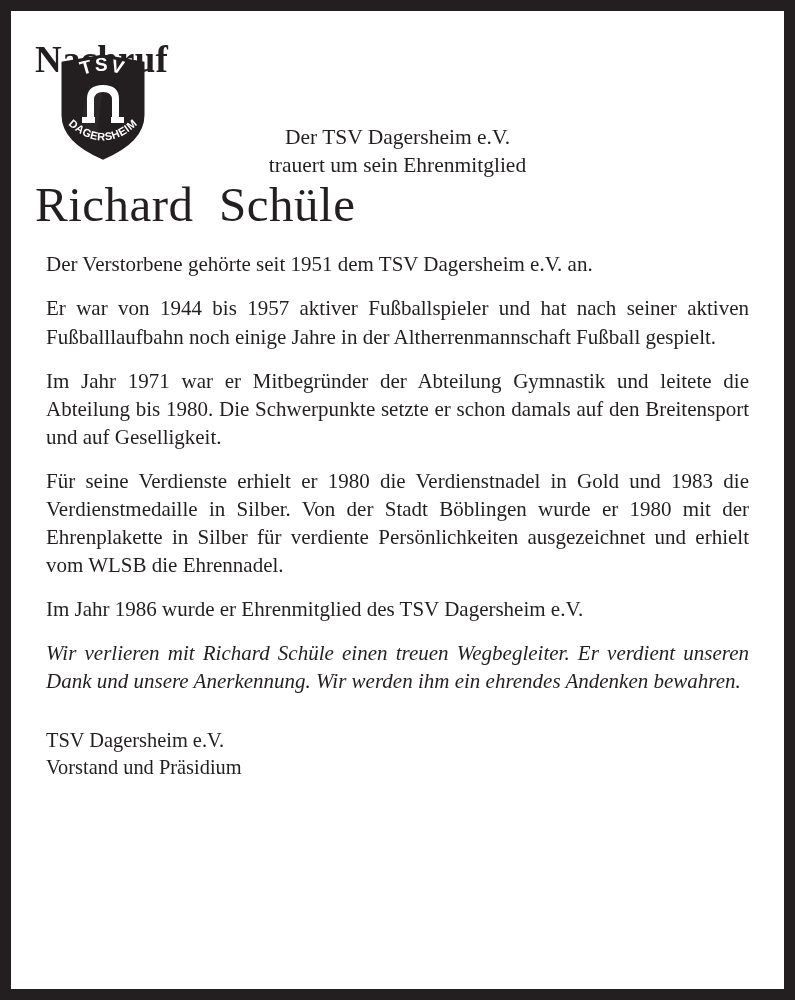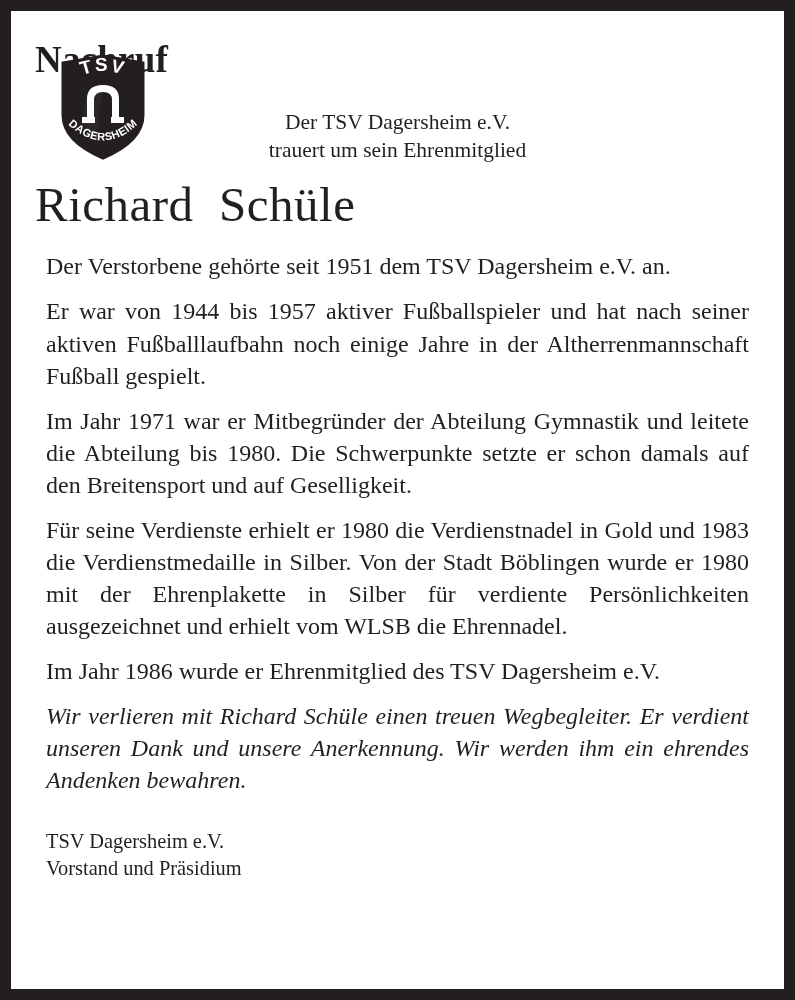--- a/index.html
+++ b/index.html
@@ -51,21 +51,21 @@
     font-size: 37px;
     line-height: 1;
     letter-spacing: 0.2px;
     padding-top: 16px;
   }
 
   .dedication {
     text-align: center;
     font-size: 21.5px;
     line-height: 1.30;
-    margin-top: 31px;
+    margin-top: 46px;
   }
 
   .dedication div {
     white-space: pre;
   }
 
   
   .deceased-name {
     text-align: left;
     font-size: 49px;
@@ -77,23 +77,23 @@
   }
 
   
   .body-text {
     padding: 0 11px 0 11px;
   }
 
   .para {
     text-align: justify;
     text-justify: inter-word;
-    font-size: 24px;
+    font-size: 21px;
     line-height: 1.335;
-    margin: 4px 0 13px 0;
+    margin: 16px 0 13px 0;
     hyphens: manual;
   }
 
   .para:last-of-type {
     margin-bottom: 0;
     font-style: italic;
   }
 
   
   .signature {

